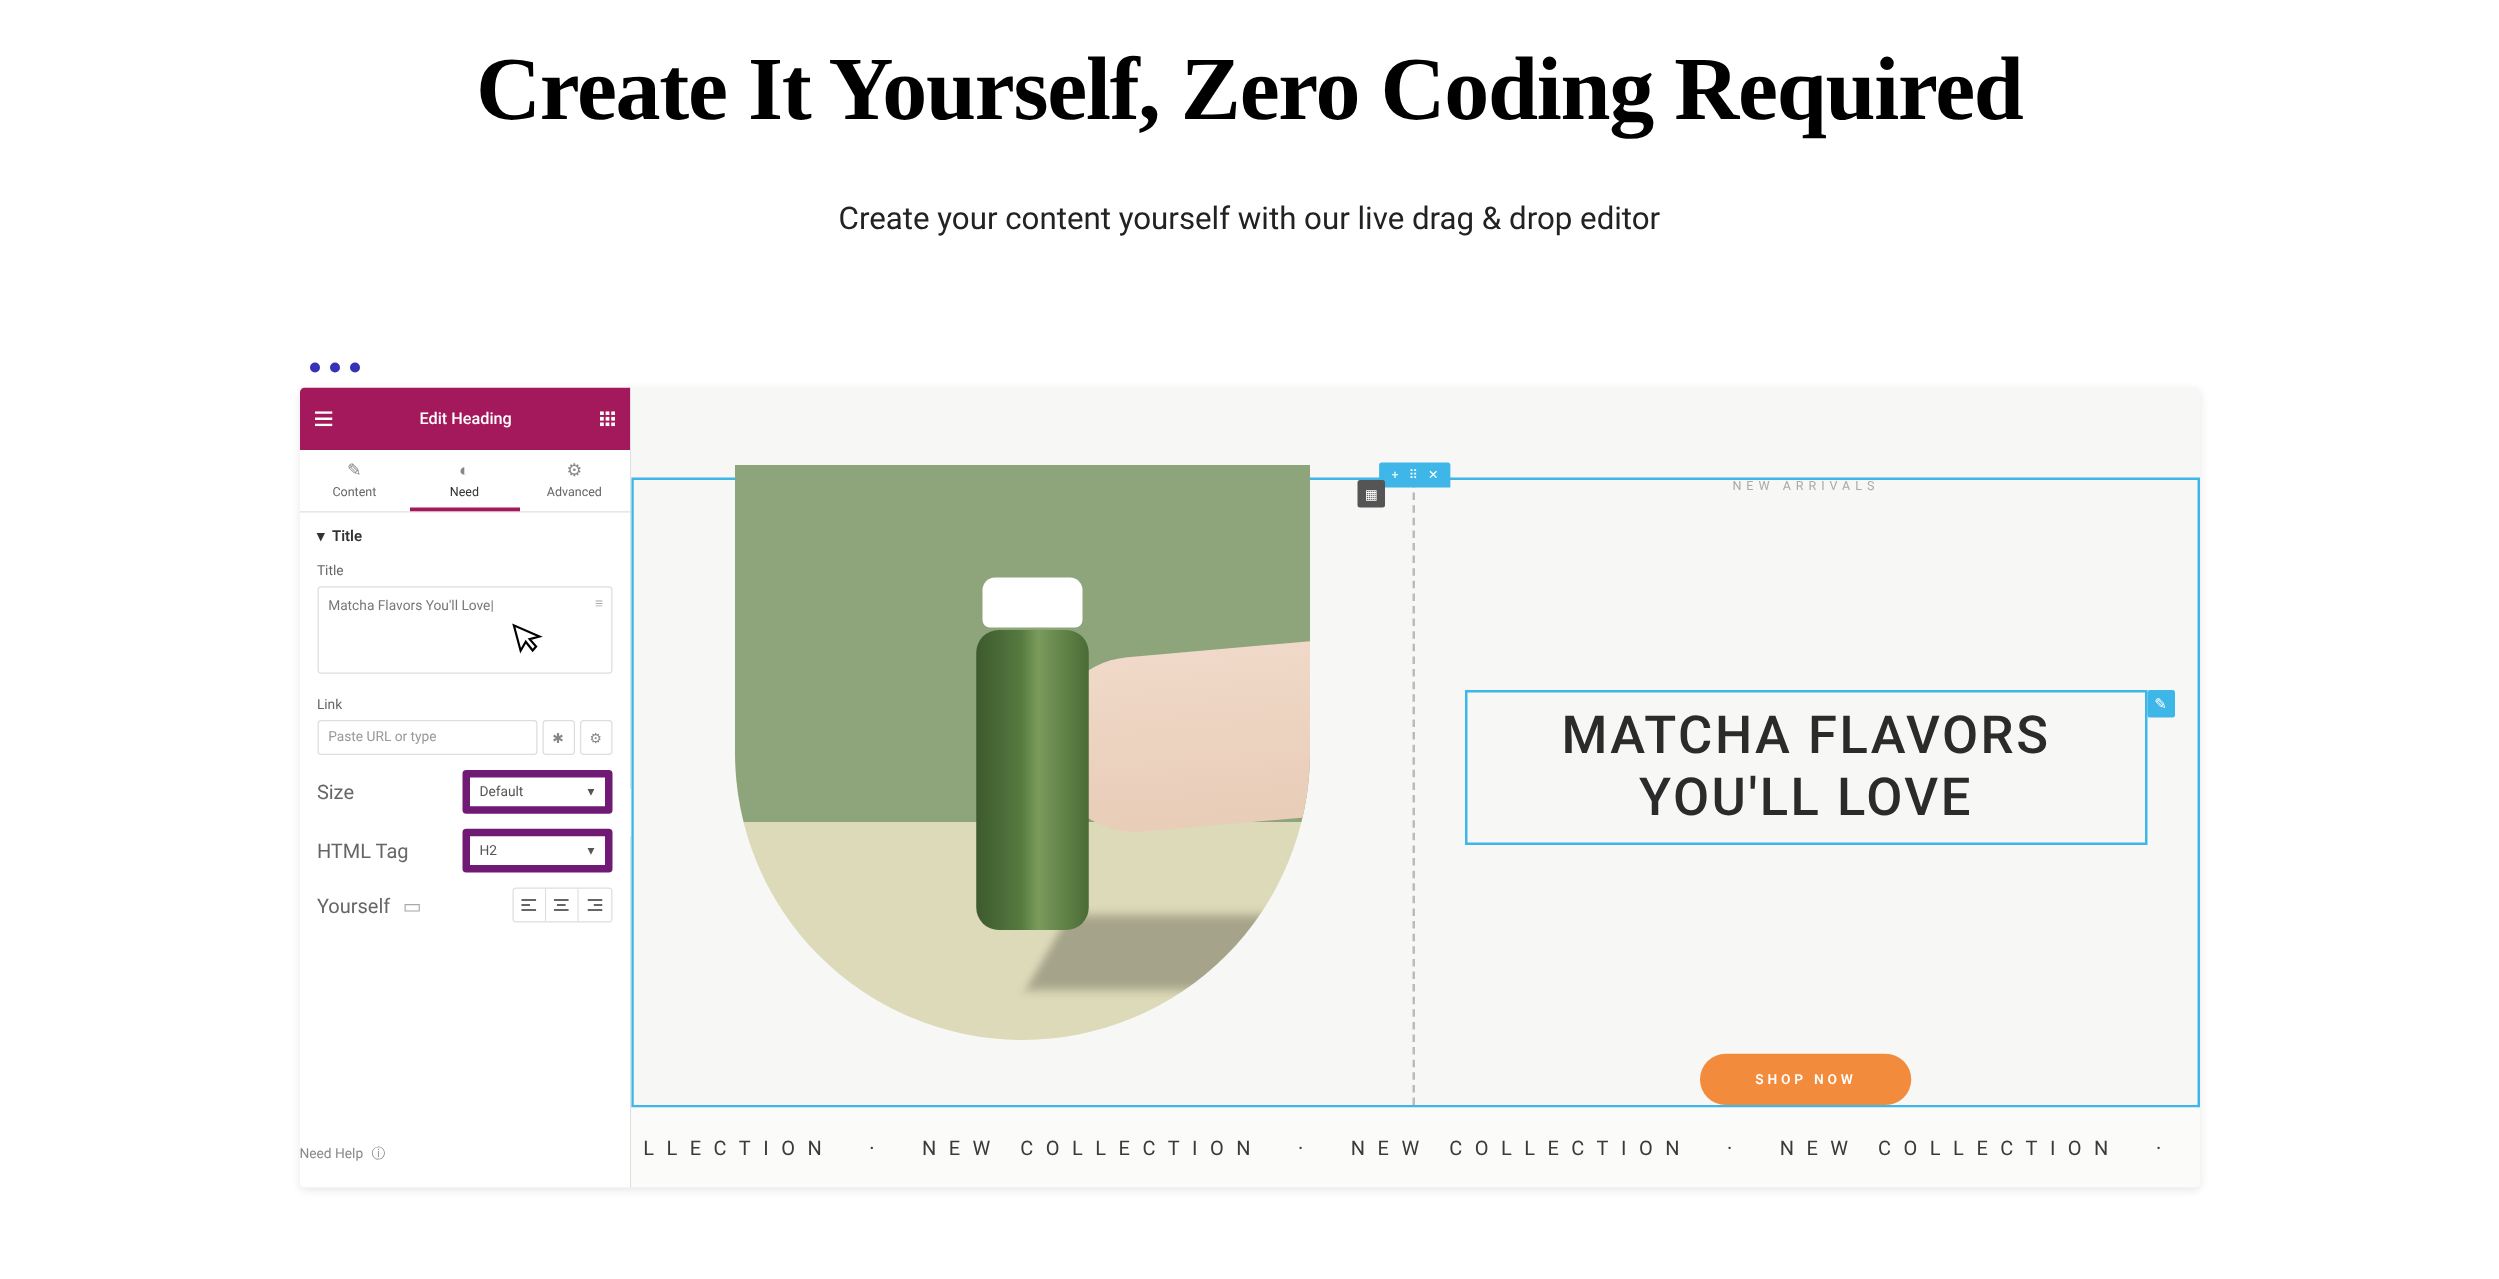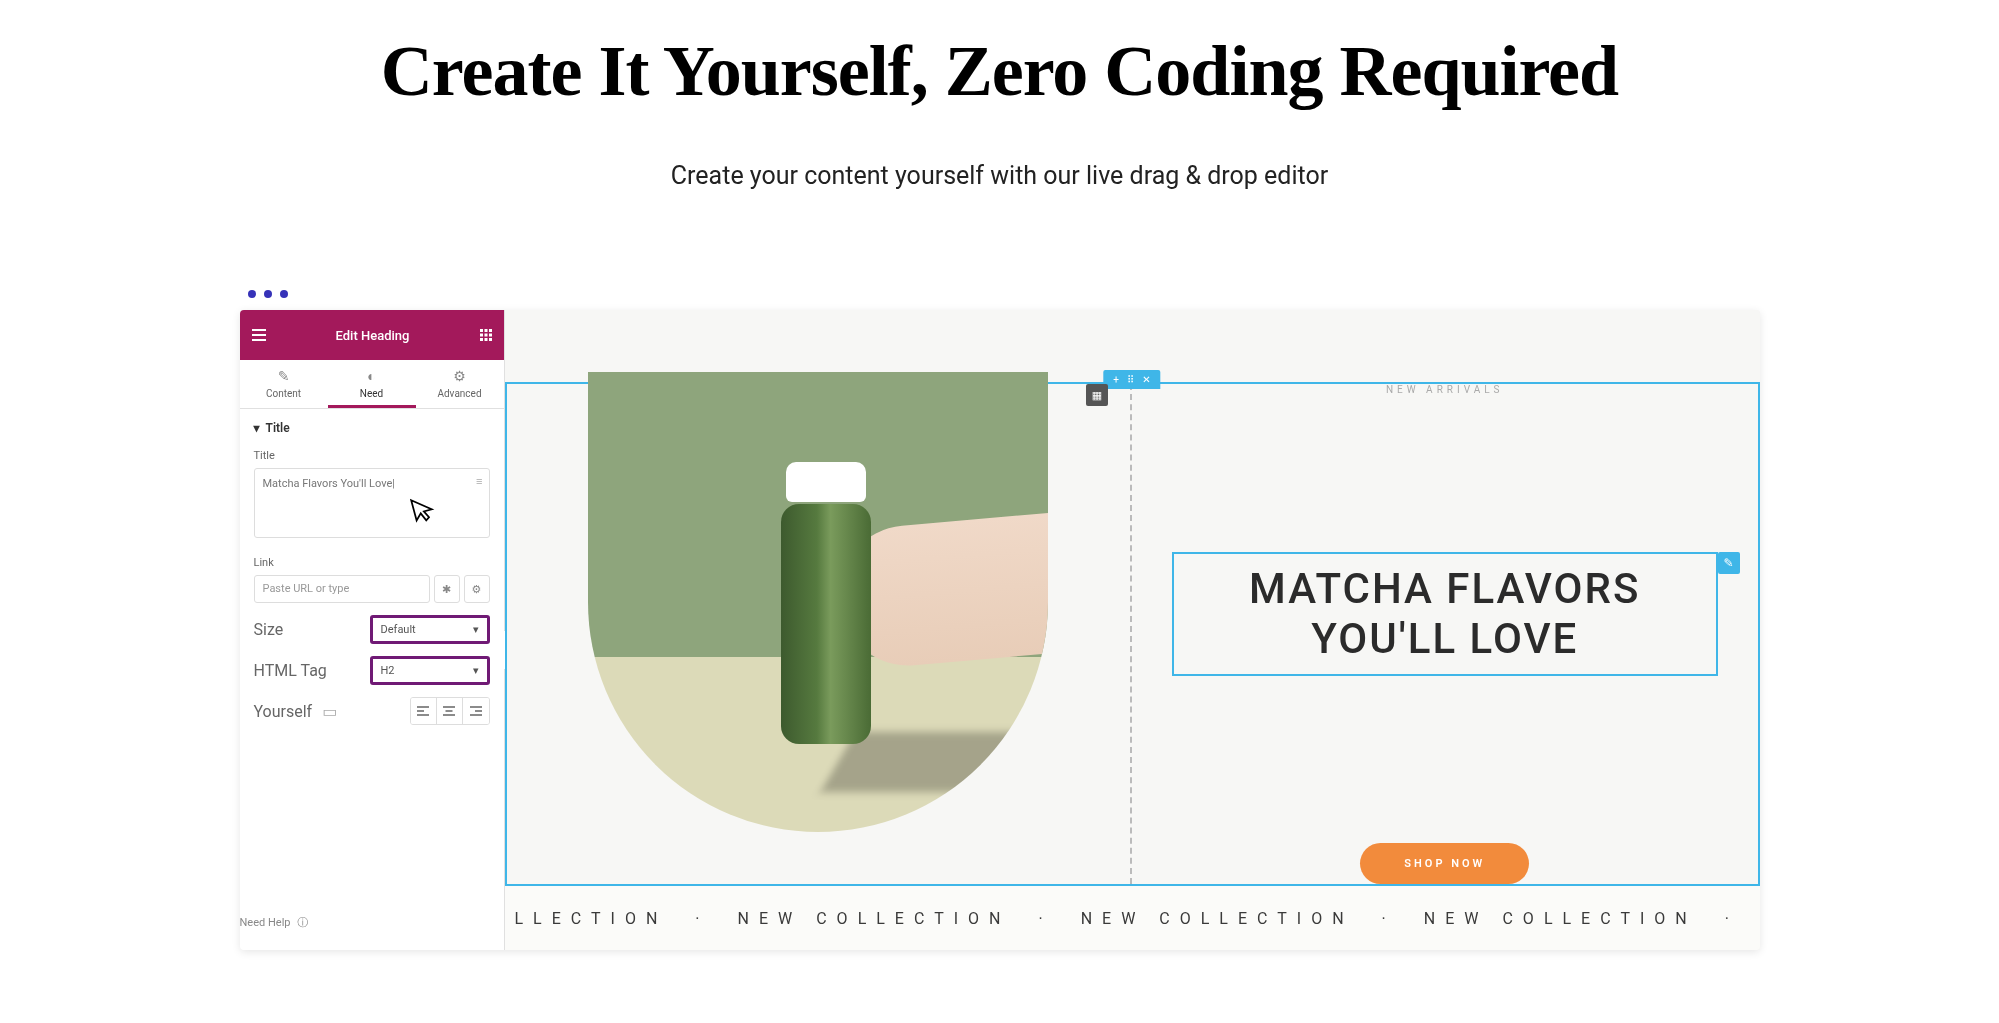--- a/index.html
+++ b/index.html
@@ -29,21 +29,21 @@
 .panel { padding: 12px 14px; font-size: 12px; color: #555; }
 .section-head { display: flex; align-items: center; gap: 6px; font-weight: 600; color: #333; margin-bottom: 14px; font-size: 12px; }
 .field-label { font-size: 11px; color: #666; margin-bottom: 6px; display: block; }
 .title-box { border: 1px solid #ddd; border-radius: 3px; padding: 8px; font-size: 11px; color: #777; min-height: 70px; position: relative; background: #fff; }
 .title-box .dyn-icon { position: absolute; right: 6px; top: 6px; color: #aaa; font-size: 11px; }
 .link-row { display: flex; gap: 4px; margin-bottom: 12px; }
 .link-input { flex: 1; border: 1px solid #ddd; border-radius: 3px; padding: 6px 8px; font-size: 11px; color: #999; background: #fff; }
 .link-btn { width: 26px; height: 28px; border: 1px solid #ddd; border-radius: 3px; background: #fff; display: flex; align-items: center; justify-content: center; font-size: 11px; color: #888; cursor: pointer; }
 .prop-row { display: flex; align-items: center; justify-content: space-between; margin-bottom: 12px; }
 .prop-label { font-size: 16px; color: #666; }
-.prop-select { width: 120px; border: 3px solid #701a75; border-radius: 3px; padding: 5px 8px; font-size: 11px; color: #555; background: #fff; display: flex; justify-content: space-between; align-items: center; cursor: pointer; }
+.prop-select { width: 120px; border: 6px solid #701a75; border-radius: 3px; padding: 5px 8px; font-size: 11px; color: #555; background: #fff; display: flex; justify-content: space-between; align-items: center; cursor: pointer; }
 .align-group { display: flex; gap: 0; border: 1px solid #ddd; border-radius: 3px; overflow: hidden; }
 .align-btn { width: 26px; height: 26px; background: #fff; border-right: 1px solid #ddd; display: flex; align-items: center; justify-content: center; font-size: 11px; color: #666; cursor: pointer; }
 .align-btn:last-child { border-right: none; }
 .need-help { text-align: left; font-size: 11px; color: #888; margin-top: auto; padding: 20px 0; }
 .collapse-handle { position: absolute; left: 264px; top: 50%; width: 12px; height: 40px; background: #fff; border: 1px solid #ddd; border-left: none; border-radius: 0 4px 4px 0; display: flex; align-items: center; justify-content: center; font-size: 10px; color: #888; cursor: pointer; }
 
 
 .preview { flex: 1; background: #f7f7f5; position: relative; overflow: hidden; }
 .site-header { height: 60px; background: #fff; display: flex; align-items: center; padding: 0 30px; justify-content: space-between; border-bottom: 1px solid #eee; }
 .brand { font-size: 13px; letter-spacing: 6px; font-weight: 600; color: #222; }

